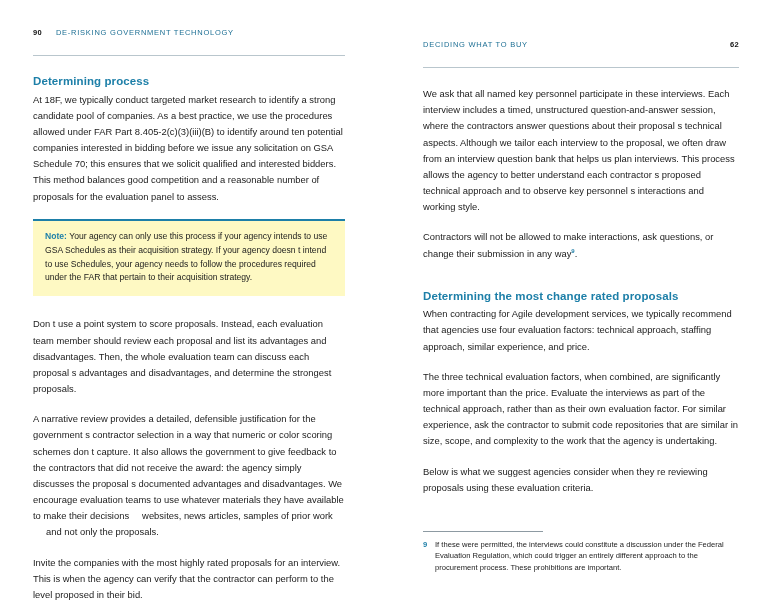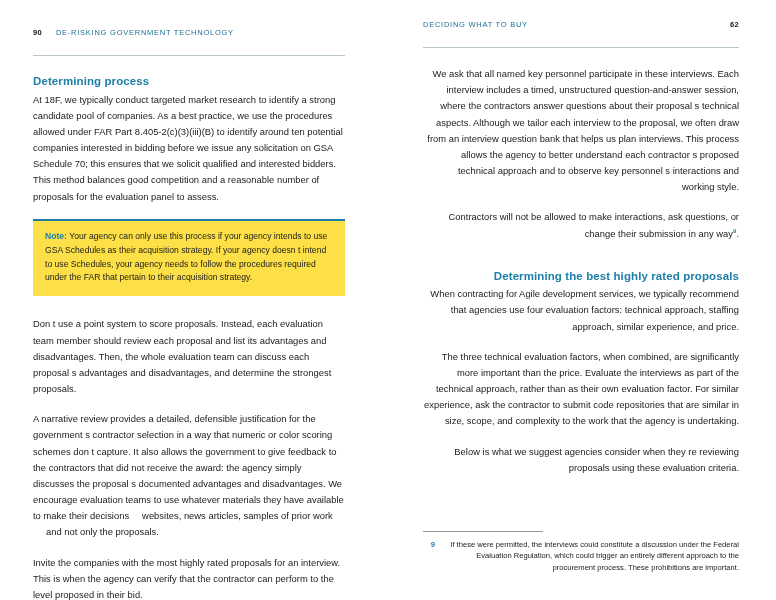--- a/index.html
+++ b/index.html
@@ -24,22 +24,21 @@
   .page {
     position: relative;
     width: 388px;
     height: 600px;
     box-sizing: border-box;
   }
   .page-left {
     padding: 28px 38px 24px 33px;
   }
   .page-right {
-    padding: 20px 30px 24px 40px;
-    text-align: right;
+    padding: 40px 30px 24px 40px;
   }
 
   
   .runhead {
     position: relative;
     height: 22px;
     display: flex;
     align-items: flex-start;
   }
   .runhead-inner {
@@ -89,21 +88,21 @@
     line-height: 1.72;
     margin: 0 0 14px 0;
     color: #1b1b1b;
     letter-spacing: 0.01px;
   }
   p.body.tight { margin-bottom: 0; }
   .gap-lg { height: 13px; }
 
   
   .note-box {
-    background: #fde047;
+    background: #fef9c3;
     border-top: 2.5px solid #1d7fa8;
     padding: 9px 12px 11px 12px;
     margin: 6px 0 20px 0;
     width: 312px;
     box-sizing: border-box;
   }
   .note-text {
     font-size: 8.6px;
     line-height: 1.62;
     margin: 0;
@@ -193,21 +192,21 @@
     <div class="runhead-rule"></div>
 
     <div class="col col-right">
 
       <p class="body">We ask that all named key personnel participate in these interviews. Each interview includes a timed, unstructured question-and-answer session, where the contractors answer questions about their proposal s technical aspects. Although we tailor each interview to the proposal, we often draw from an interview question bank that helps us plan interviews. This process allows the agency to better understand each contractor s proposed technical approach and to observe key personnel s interactions and working style.</p>
 
       <p class="body"><span>Contractors will not be allowed to make interactions, ask questions, or change their submission in any way</span><sup class="fn-ref">9</sup><span>.</span></p>
 
       <div class="gap-lg"></div>
 
-      <h2 class="section-heading">Determining the best highly rated proposals</h2>
+      <h2 class="section-heading">Determining the most change rated proposals</h2>
 
       <p class="body">When contracting for Agile development services, we typically recommend that agencies use four evaluation factors: technical approach, staffing approach, similar experience, and price.</p>
 
       <p class="body">The three technical evaluation factors, when combined, are significantly more important than the price. Evaluate the interviews as part of the technical approach, rather than as their own evaluation factor. For similar experience, ask the contractor to submit code repositories that are similar in size, scope, and complexity to the work that the agency is undertaking.</p>
 
       <p class="body">Below is what we suggest agencies consider when they re reviewing proposals using these evaluation criteria.</p>
 
     </div>
 
     <div class="footnote-wrap">

